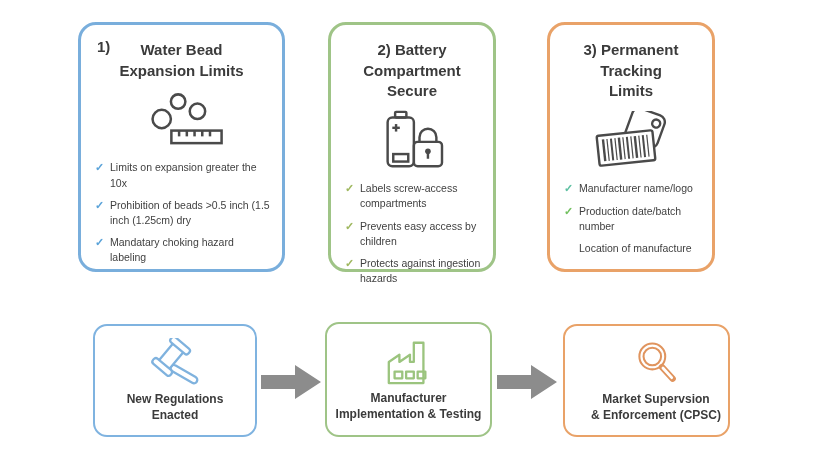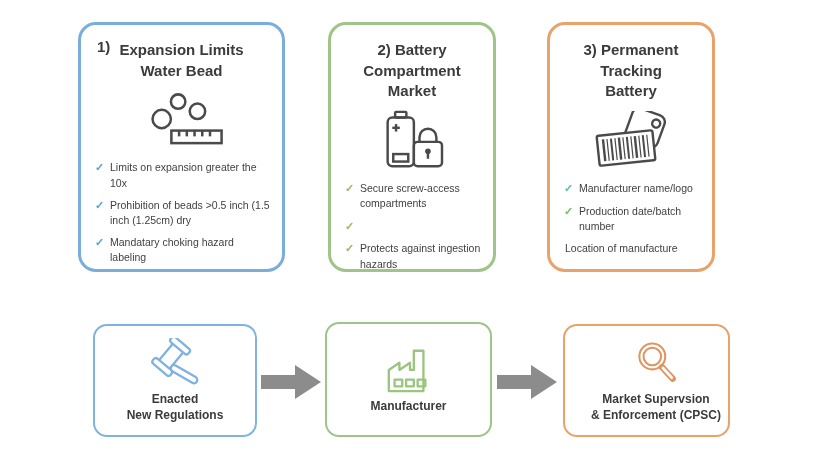--- a/index.html
+++ b/index.html
@@ -17,21 +17,21 @@
                  font-size:15px; color:#3b3b3b; }
   .card-title  { text-align:center; font-weight:bold; font-size:15px;
                  line-height:1.38; color:#3b3b3b; margin-top:5px; }
   .card-icon   { height:60px; margin-top:8px; display:flex;
                  align-items:center; justify-content:center; }
 
   .checklist { margin-top:11px; padding-left:4px; padding-right:2px; }
   .item { display:flex; font-size:10.5px; color:#3f3f3f; line-height:1.45;
           margin-bottom:7px; }
   .check { width:15px; flex:none; font-size:11px; font-weight:bold; }
-  .item.no-check .item-text { margin-left:1px; }
+  .item.no-check .item-text { margin-left:15px; }
   .item.center { display:block; text-align:center; padding-right:10px; }
 
   
   .fbox { position:absolute; background:#fff; border:2.5px solid #ccc;
           border-radius:14px; display:flex; flex-direction:column;
           align-items:center; justify-content:center; gap:5px; }
   #fbox1 { left:93px;  top:324px; width:164px; height:113px; }
   #fbox2 { left:325px; top:322px; width:167px; height:115px; }
   #fbox3 { left:563px; top:324px; width:167px; height:113px;padding-left:19px; }
 
@@ -44,22 +44,22 @@
   #arrow2 { left:497px; }
 </style>
 </head>
 <body>
 
 <div class="stage">
 
   <div class="card" id="card1" style="border-color: rgb(121, 174, 220);">
     <div class="card-number">1)</div>
     <div class="card-title">
+      <div>Water Bead</div>
       <div>Expansion Limits</div>
-      <div>Water Bead</div>
     </div>
     <div class="card-icon" style="color: rgb(74, 74, 74);">
       <svg width="88" height="56" viewBox="0 0 88 58" fill="none" stroke="currentColor" stroke-width="2.6">
         <circle cx="40" cy="11" r="7.5"></circle>
         <circle cx="60" cy="21" r="8"></circle>
         <circle cx="23" cy="29" r="9.5"></circle>
         <rect x="33" y="41" width="52" height="13"></rect>
         <line x1="41" y1="41" x2="41" y2="47"></line>
         <line x1="49" y1="41" x2="49" y2="47"></line>
         <line x1="57" y1="41" x2="57" y2="47"></line>
@@ -79,54 +79,55 @@
       <div class="item">
         <span class="check" style="color: rgb(91, 163, 217);">✓</span>
         <span class="item-text">Mandatary choking hazard labeling</span>
       </div>
     </div>
   </div>
 
   <div class="card" id="card2" style="border-color: rgb(159, 196, 135);">
     <div class="card-title">
       <div>2) Battery Compartment</div>
-      <div>Market</div>
+      <div>Secure</div>
     </div>
     <div class="card-icon" style="color: rgb(74, 74, 74);">
       <svg width="76" height="60" viewBox="0 0 76 64" fill="none" stroke="currentColor" stroke-width="2.6">
         <rect x="20" y="2" width="12" height="6" rx="1"></rect>
         <rect x="12" y="8" width="28" height="52" rx="5"></rect>
         <line x1="17" y1="19" x2="25" y2="19"></line>
         <line x1="21" y1="15" x2="21" y2="23"></line>
         <rect x="18" y="47" width="16" height="8"></rect>
         <path d="M46 34 v-5 a9 9 0 0 1 18 0 v5"></path>
         <rect x="40" y="34" width="30" height="26" rx="4" fill="#fff"></rect>
         <circle cx="55" cy="44" r="3" fill="currentColor" stroke="none"></circle>
         <line x1="55" y1="46" x2="55" y2="52"></line>
       </svg>
     </div>
     <div class="checklist">
       <div class="item">
         <span class="check" style="color: rgb(159, 184, 95);">✓</span>
-        <span class="item-text">Secure screw-access compartments</span>
+        <span class="item-text">Labels screw-access compartments</span>
       </div>
       <div class="item">
         <span class="check" style="color: rgb(159, 184, 95);">✓</span>
+        <span class="item-text">Prevents easy access by children</span>
       </div>
       <div class="item">
         <span class="check" style="color: rgb(159, 184, 95);">✓</span>
         <span class="item-text">Protects against ingestion hazards</span>
       </div>
     </div>
   </div>
 
   <div class="card" id="card3" style="border-color: rgb(233, 162, 104);">
     <div class="card-title">
       <div>3) Permanent Tracking</div>
-      <div>Battery</div>
+      <div>Limits</div>
     </div>
     <div class="card-icon" style="color: rgb(74, 74, 74);">
       <svg width="86" height="58" viewBox="0 0 86 58" fill="none" stroke="currentColor" stroke-width="2.4">
         <g transform="rotate(20 57 17)">
           <rect x="40" y="0" width="34" height="34" rx="7"></rect>
           <circle cx="66" cy="9" r="4"></circle>
         </g>
         <g transform="rotate(-6 38 37)">
           <rect x="10" y="22" width="56" height="30" rx="2" fill="#fff"></rect>
           <line x1="16" y1="26" x2="16" y2="48" stroke-width="2.4"></line>
@@ -164,42 +165,43 @@
       <svg width="62" height="48" viewBox="0 0 62 50" fill="none" stroke="currentColor" stroke-width="2.4" stroke-linejoin="round">
         <rect x="27" y="27" width="31" height="7" rx="3.5" fill="#fff" transform="rotate(30 28 30)"></rect>
         <g transform="rotate(40 27 19)">
           <rect x="20" y="6" width="14" height="26" rx="2" fill="#fff"></rect>
           <rect x="15" y="1" width="24" height="7" rx="3" fill="#fff"></rect>
           <rect x="15" y="30" width="24" height="7" rx="3" fill="#fff"></rect>
         </g>
       </svg>
     </div>
     <div class="fbox-label">
+      <div>New Regulations</div>
       <div>Enacted</div>
-      <div>New Regulations</div>
     </div>
   </div>
 
   <div class="arrow" id="arrow1" style="color: rgb(140, 140, 140);">
     <svg width="62" height="40" viewBox="0 0 62 40">
       <polygon points="0,13 34,13 34,3 60,20 34,37 34,27 0,27" fill="currentColor"></polygon>
     </svg>
   </div>
 
   <div class="fbox" id="fbox2" style="border-color: rgb(159, 196, 135);">
     <div class="fbox-icon" style="color: rgb(155, 196, 126);">
       <svg width="56" height="50" viewBox="0 0 56 52" fill="none" stroke="currentColor" stroke-width="2.4" stroke-linejoin="round">
         <path d="M7 49 V27 L18 19.5 V27 L29 19.5 V27 H33 V7 H43 V49 Z"></path>
         <rect x="13" y="37" width="8" height="7"></rect>
         <rect x="25" y="37" width="8" height="7"></rect>
         <rect x="37" y="37" width="8" height="7"></rect>
       </svg>
     </div>
     <div class="fbox-label">
       <div>Manufacturer</div>
+      <div>Implementation &amp; Testing</div>
     </div>
   </div>
 
   <div class="arrow" id="arrow2" style="color: rgb(140, 140, 140);">
     <svg width="62" height="40" viewBox="0 0 62 40">
       <polygon points="0,13 34,13 34,3 60,20 34,37 34,27 0,27" fill="currentColor"></polygon>
     </svg>
   </div>
 
   <div class="fbox" id="fbox3" style="border-color: rgb(233, 162, 104);">

